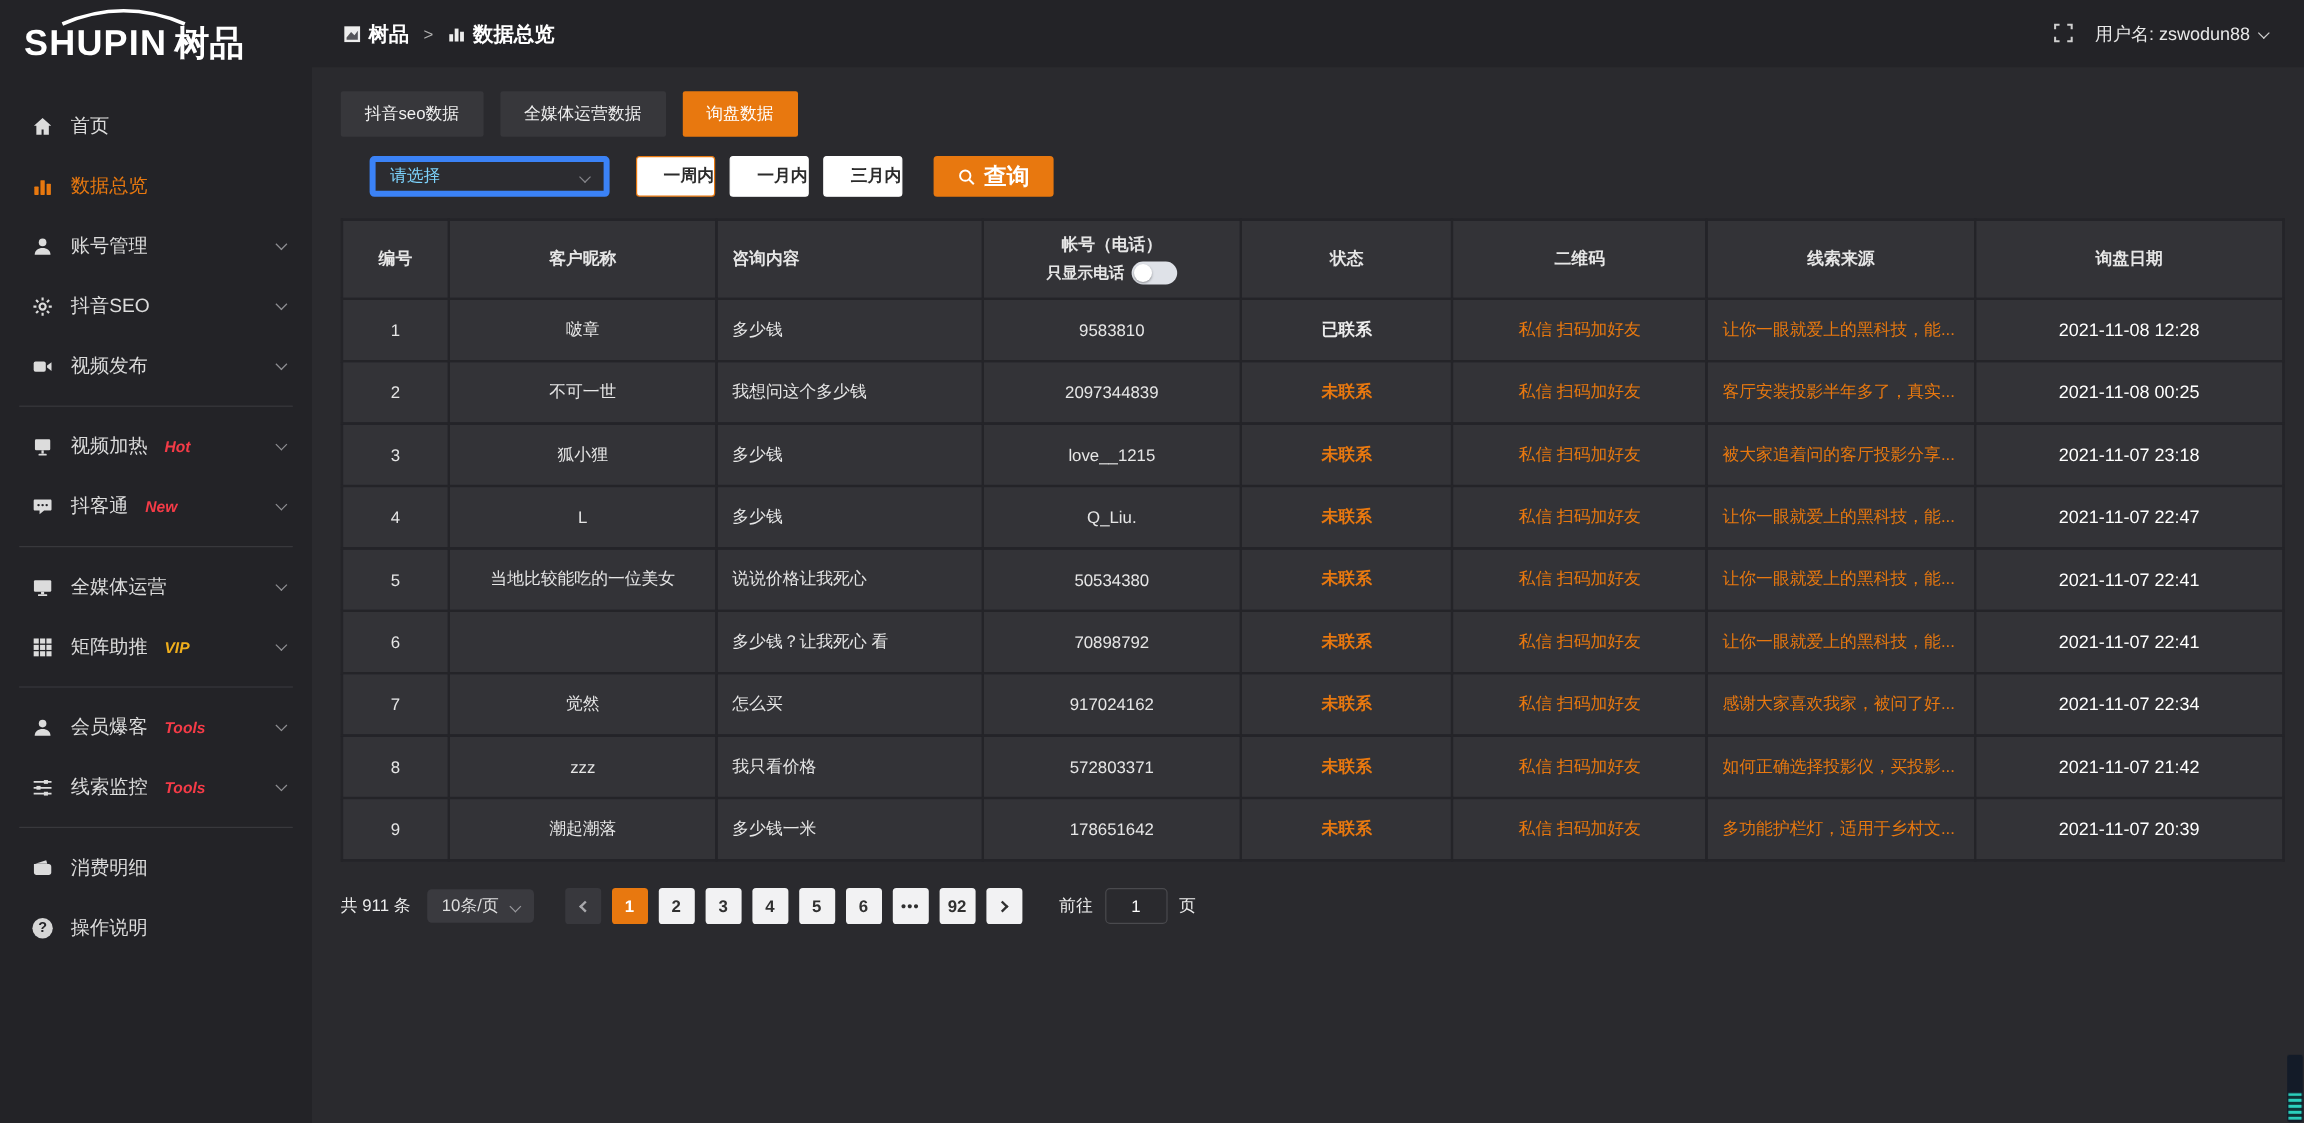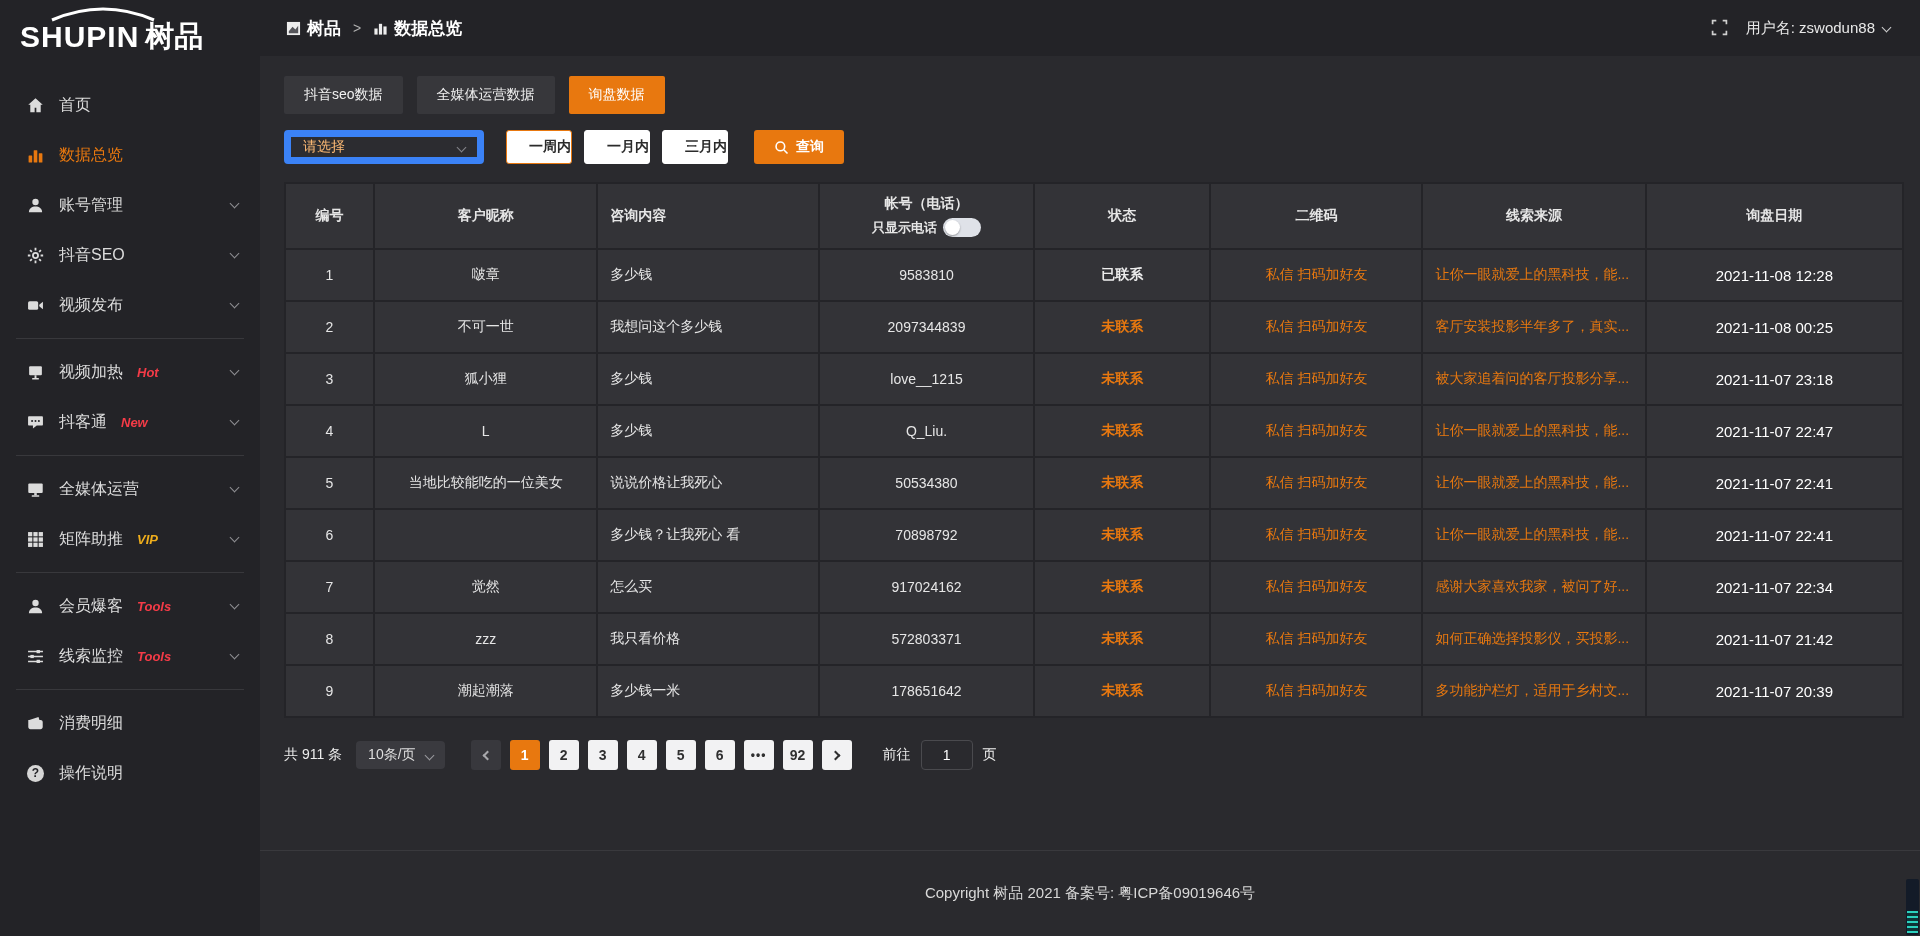--- a/index.html
+++ b/index.html
@@ -35,24 +35,24 @@
   .username { display:flex; align-items:center; gap:8px; font-size:15px; color:#e8e8e8; cursor:pointer; }
   .username .chev { margin:0; margin-top:-2px; }
 
   
   .content { flex:1; padding:20px 16px 0 24px; }
   .tabs { display:flex; gap:14px; }
   .tab { height:38px; padding:0 20px; background:#37373b; color:#f0f0f0; font-size:14px; font-weight:normal; display:flex; align-items:center; border-radius:2px; cursor:pointer; }
   .tab.active { background:#e8780f; color:#fff; }
 
   .filters { margin-top:16px; display:flex; align-items:center; }
-  .select { width:200px; height:34px; background:#2c2c30; border:7px solid #3b82f6; border-radius:4px; color:#fdba74; font-size:14px; display:flex; align-items:center; justify-content:space-between; padding:0 12px; margin-right:22px; cursor:pointer; }
+  .select { width:200px; height:34px; background:#2c2c30; border:5px solid #3b82f6; border-radius:4px; color:#7dd3fc; font-size:14px; display:flex; align-items:center; justify-content:space-between; padding:0 12px; margin-right:22px; cursor:pointer;margin-left:24px; }
   .range-btn { min-width:66px; height:34px; background:#fff; border:1px solid #fff; color:#2b2b2b; font-size:14px; display:flex; align-items:center; justify-content:flex-end; border-radius:3px; margin-right:12px; cursor:pointer; font-weight:600; }
   .range-btn.selected { border-color:#e8780f; }
-  .search-btn { height:34px; padding:0 20px; background:#e8780f; border-radius:3px; color:#fff; font-size:14px; font-weight:bold; display:flex; align-items:center; gap:7px; margin-left:14px; cursor:pointer; }
+  .search-btn { height:34px; padding:0 20px; background:#e8780f; border-radius:3px; color:#fff; font-size:19px; font-weight:bold; display:flex; align-items:center; gap:7px; margin-left:14px; cursor:pointer; }
 
   
   table { width:100%; border-collapse:collapse; table-layout:fixed; margin-top:18px; }
   th, td { border:2px solid #242428; background:#333337; color:#e6e6e6; font-size:14px; text-align:center; height:52px; padding:0 12px; overflow:hidden; white-space:nowrap; text-overflow:ellipsis; }
   th { height:66px; font-weight:bold; }
   th.left, td.left { text-align:left; }
   td.date { font-size:15px; color:#fff; }
   .orange { color:#e8780f; }
   .status { color:#e8780f; font-weight:600; }
   .status[data-status="contacted"] { color:#ececec; }
@@ -484,22 +484,19 @@
           </div>
         <div class="goto">
           <span>前往</span>
           <input value="1" style="">
           <span>页</span>
         </div>
       </div>
 
     </section>
 
-    <footer class="footer">
-      <span>Copyright 树品 2021 备案号: 粤ICP备09019646号</span>
-    </footer>
 
   </div>
 </div>
 
 <div class="corner-widget">
   <div class="stripes"></div>
 </div>
 
 </body></html>

